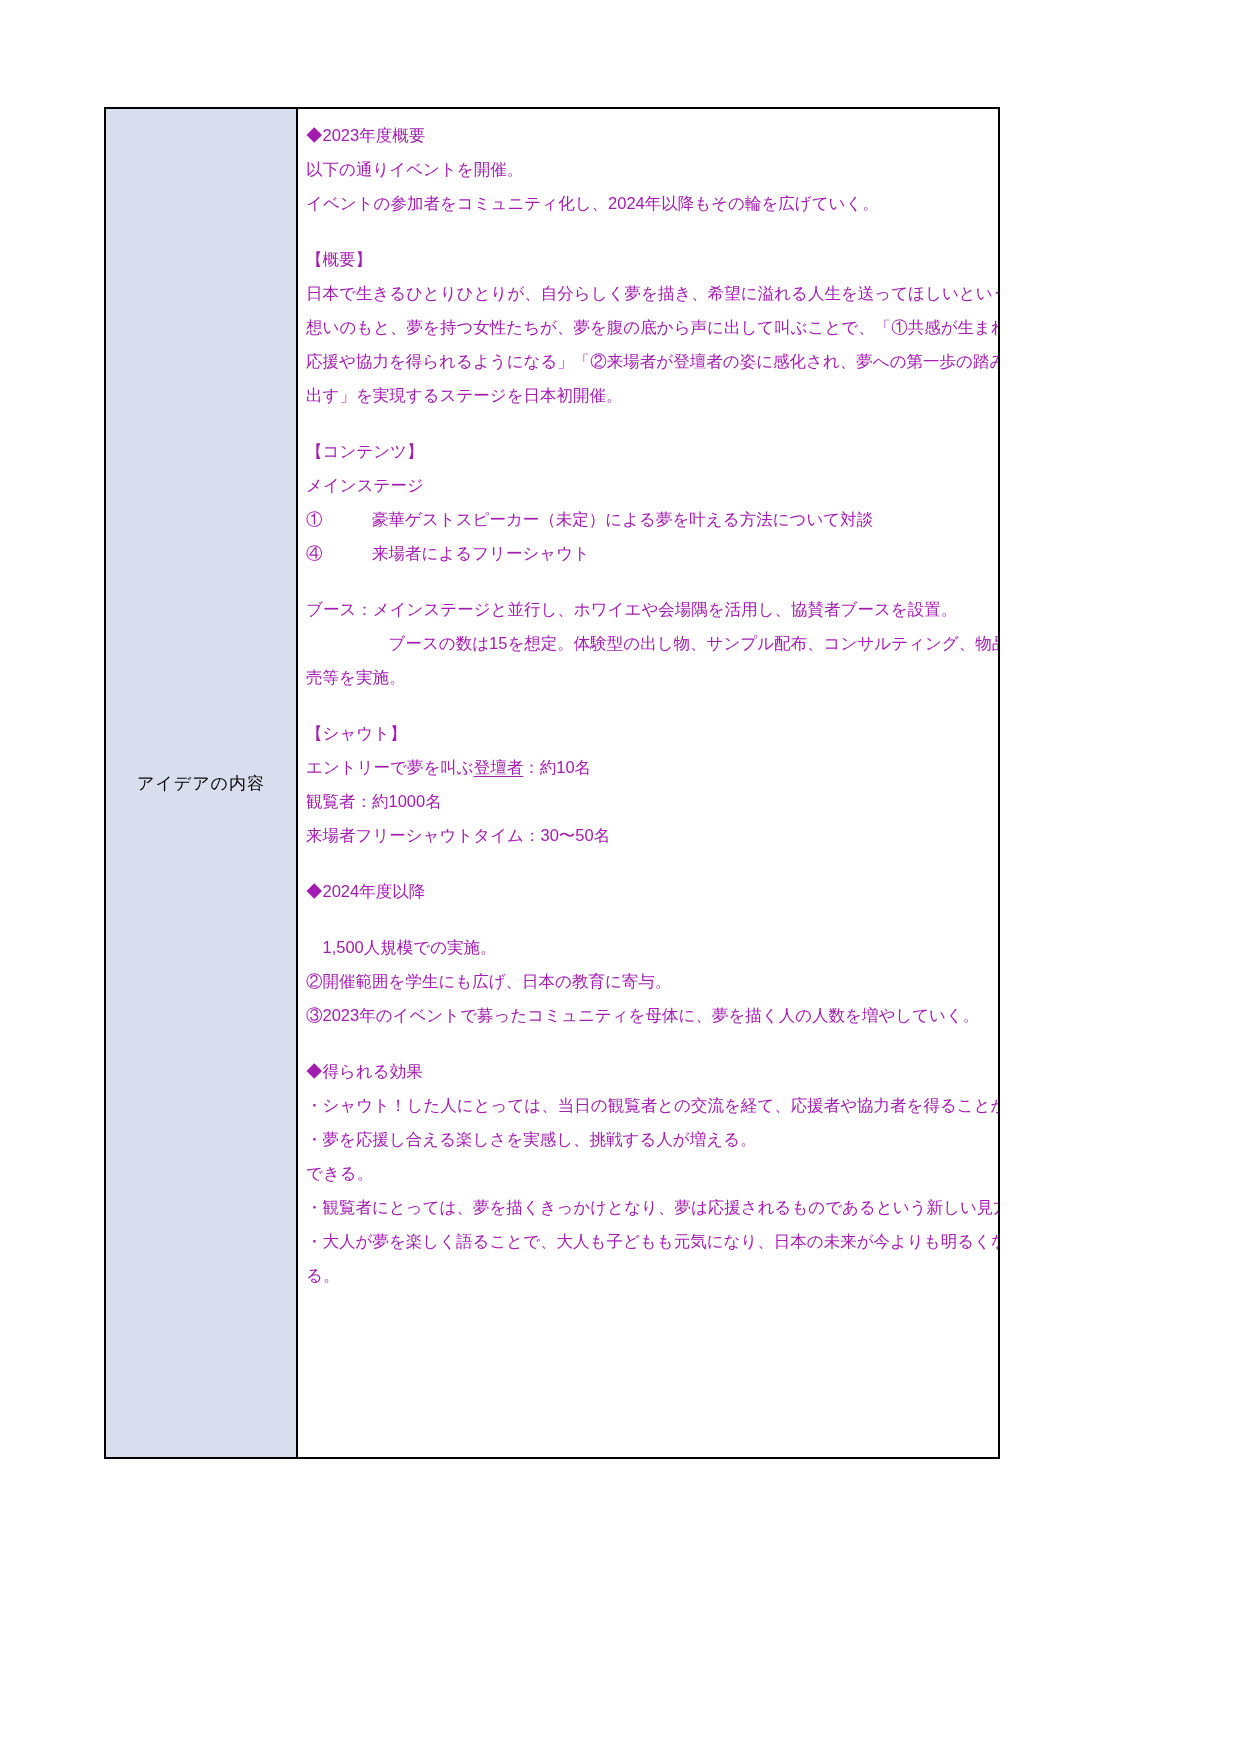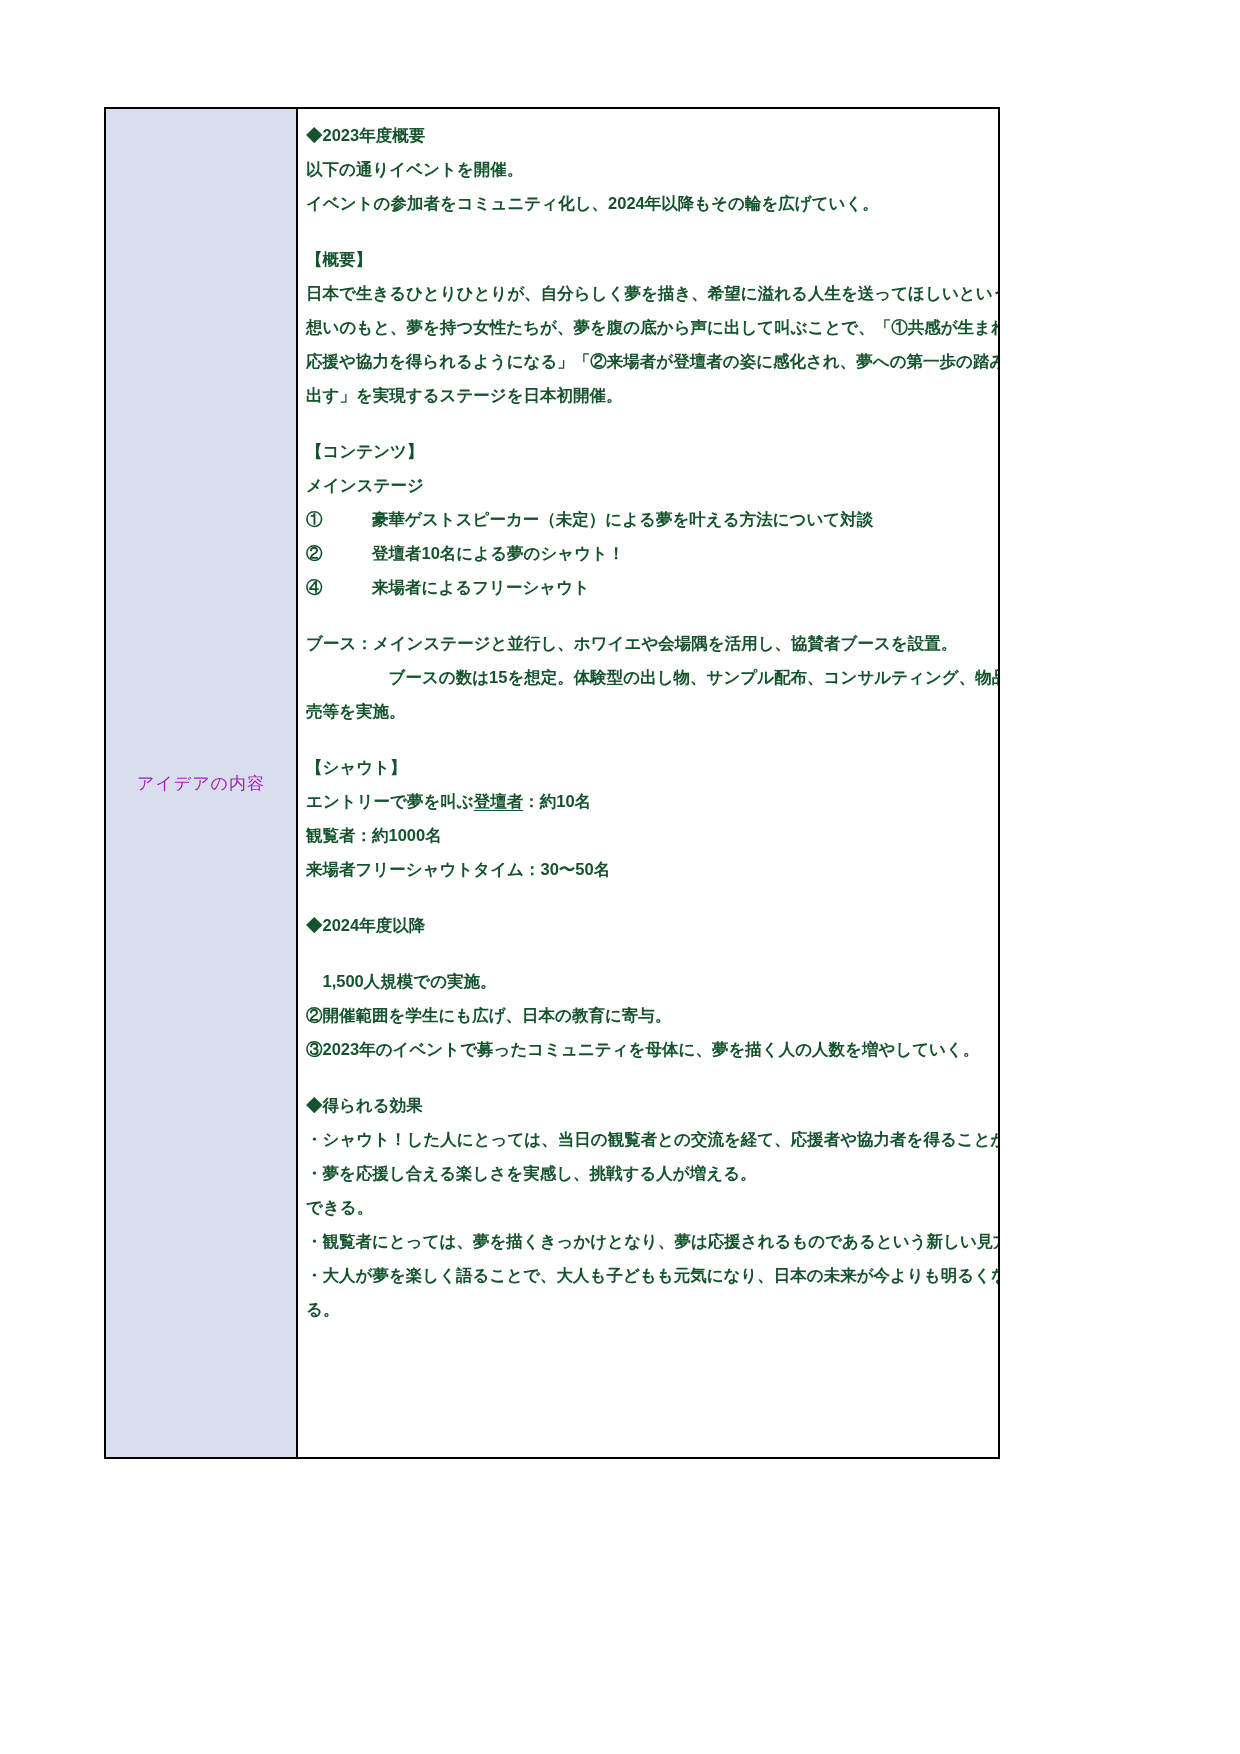--- a/index.html
+++ b/index.html
@@ -41,54 +41,53 @@
   .content-cell {
     flex: 1 1 auto;
     padding: 9px 8px 0 8px;
     overflow: hidden;
   }
   .line {
     font-size: 16.5px;
     line-height: 34px;
     height: 34px;
     white-space: pre;
-    color: #14532d;
-    font-weight: 700;
+    color: #a21caf;
+    font-weight: 400;
   }
   .line.blank {
     height: 22px;
   }
   .u {
     text-decoration: underline;
     text-underline-offset: 3px;
   }
 </style>
 </head>
 <body>
 
 <div class="page">
   <div class="idea-table" style="border-color: rgb(0, 0, 0);">
     <div class="label-cell" style="background: rgb(217, 222, 238); border-right-color: rgb(0, 0, 0);">
-      <span class="label-text" style="color: #a21caf;">アイデアの内容</span>
+      <span class="label-text" style="color: #000000;">アイデアの内容</span>
     </div>
     <div class="content-cell">
         <div class="line">◆2023年度概要</div>
         <div class="line">以下の通りイベントを開催。</div>
         <div class="line">イベントの参加者をコミュニティ化し、2024年以降もその輪を広げていく。</div>
         <div class="line blank"></div>
         <div class="line">【概要】</div>
         <div class="line">日本で生きるひとりひとりが、自分らしく夢を描き、希望に溢れる人生を送ってほしいという</div>
         <div class="line">想いのもと、夢を持つ女性たちが、夢を腹の底から声に出して叫ぶことで、「①共感が生まれ</div>
         <div class="line">応援や協力を得られるようになる」「②来場者が登壇者の姿に感化され、夢への第一歩の踏み</div>
         <div class="line">出す」を実現するステージを日本初開催。</div>
         <div class="line blank"></div>
         <div class="line">【コンテンツ】</div>
         <div class="line">メインステージ</div>
         <div class="line">①　　　豪華ゲストスピーカー（未定）による夢を叶える方法について対談</div>
-        <div class="line">②　　　登壇者10名による夢のシャウト！</div>
         <div class="line">④　　　来場者によるフリーシャウト</div>
         <div class="line blank"></div>
         <div class="line">ブース：メインステージと並行し、ホワイエや会場隅を活用し、協賛者ブースを設置。</div>
         <div class="line">　　　　　ブースの数は15を想定。体験型の出し物、サンプル配布、コンサルティング、物品販</div>
         <div class="line">売等を実施。</div>
         <div class="line blank"></div>
         <div class="line">【シャウト】</div>
         <div class="line"><span>エントリーで夢を叫ぶ</span><span class="u">登壇者</span><span>：約10名</span></div>
         <div class="line">観覧者：約1000名</div>
         <div class="line">来場者フリーシャウトタイム：30〜50名</div>

